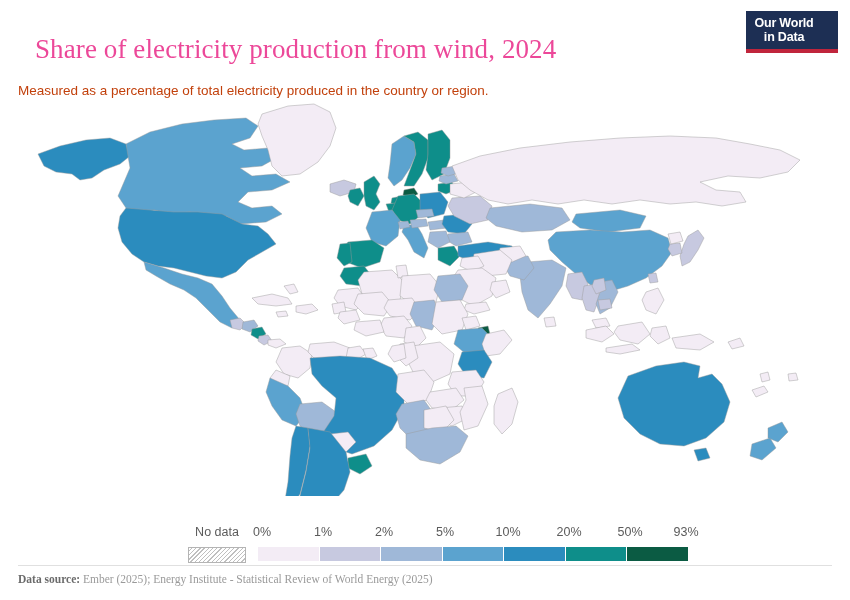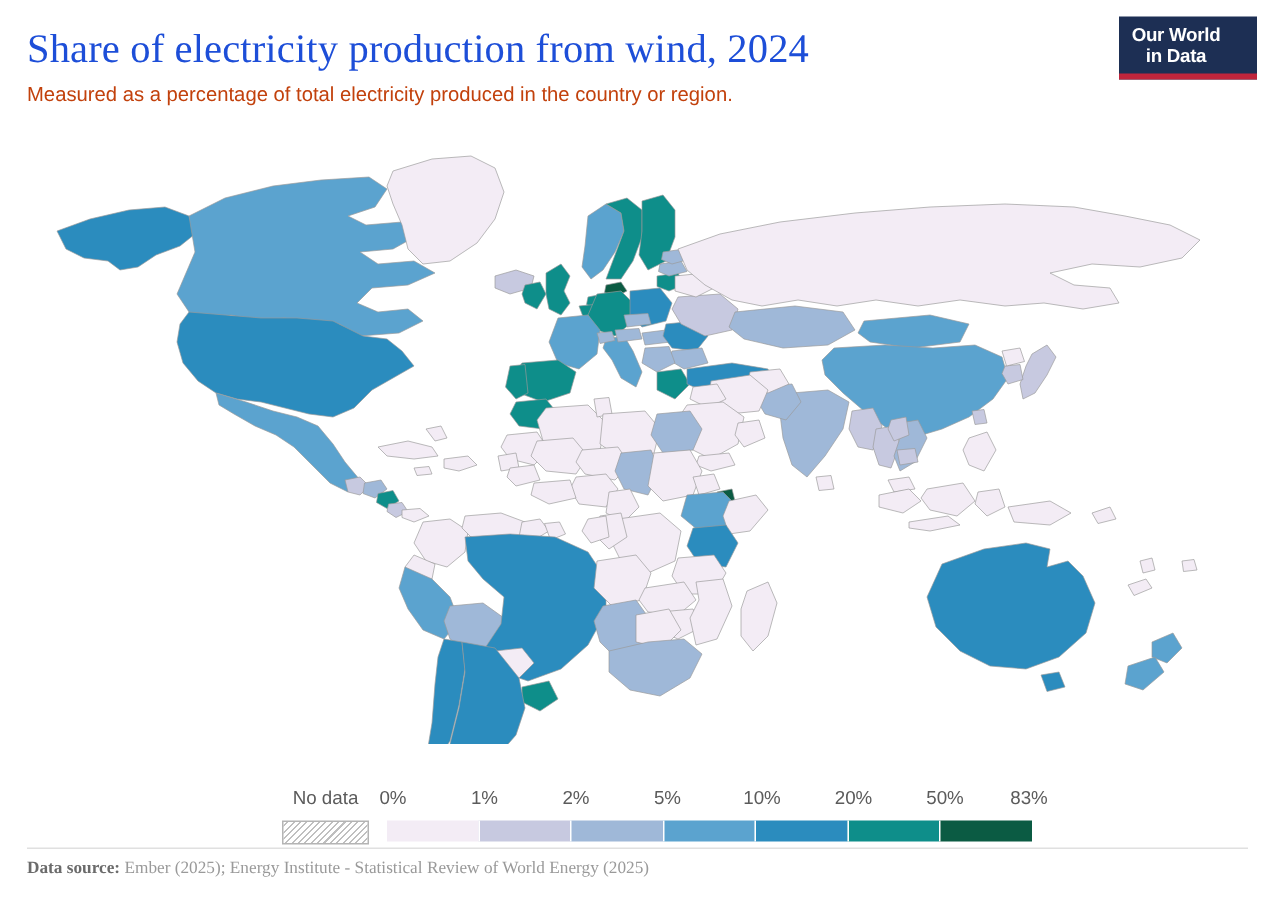--- a/index.html
+++ b/index.html
@@ -21,23 +21,23 @@
     position: absolute;
     left: 18px;
     top: 10px;
     right: 18px;
   }
   .chart-title {
     font-family: "Liberation Serif", serif;
     font-size: 27px;
     line-height: 32px;
     font-weight: 400;
-    color: #1d4ed8;
+    color: #ec4899;
     letter-spacing: 0.1px;
-    margin: 0;
+    margin: 17px;
     padding: 6px 0 0 0;
   }
   .chart-subtitle {
     font-family: "Liberation Sans", sans-serif;
     font-size: 13.5px;
     line-height: 18px;
     color: #c2410c;
     margin: 6px 0 0 0;
     font-weight: 400;
   }
@@ -352,21 +352,21 @@
 
     <div class="bins-block">
       <div class="bin-ticks">
         <span class="bin-tick" style="left:4px;">0%</span>
         <span class="bin-tick" style="left:65px;">1%</span>
         <span class="bin-tick" style="left:126px;">2%</span>
         <span class="bin-tick" style="left:187px;">5%</span>
         <span class="bin-tick" style="left:250px;">10%</span>
         <span class="bin-tick" style="left:311px;">20%</span>
         <span class="bin-tick" style="left:372px;">50%</span>
-        <span class="bin-tick" style="left:428px;">83%</span>
+        <span class="bin-tick" style="left:428px;">93%</span>
       </div>
       <div class="bins-bar">
         <div class="bin" title="0% – 1%" style="background-color: rgb(243, 236, 245);"></div>
         <div class="bin" title="1% – 2%" style="background-color: rgb(199, 201, 224);"></div>
         <div class="bin" title="2% – 5%" style="background-color: rgb(159, 184, 216);"></div>
         <div class="bin" title="5% – 10%" style="background-color: rgb(91, 163, 207);"></div>
         <div class="bin" title="10% – 20%" style="background-color: rgb(43, 140, 190);"></div>
         <div class="bin" title="20% – 50%" style="background-color: rgb(14, 142, 138);"></div>
         <div class="bin" title="50% – 100%" style="background-color: rgb(11, 91, 67);"></div>
       </div>

